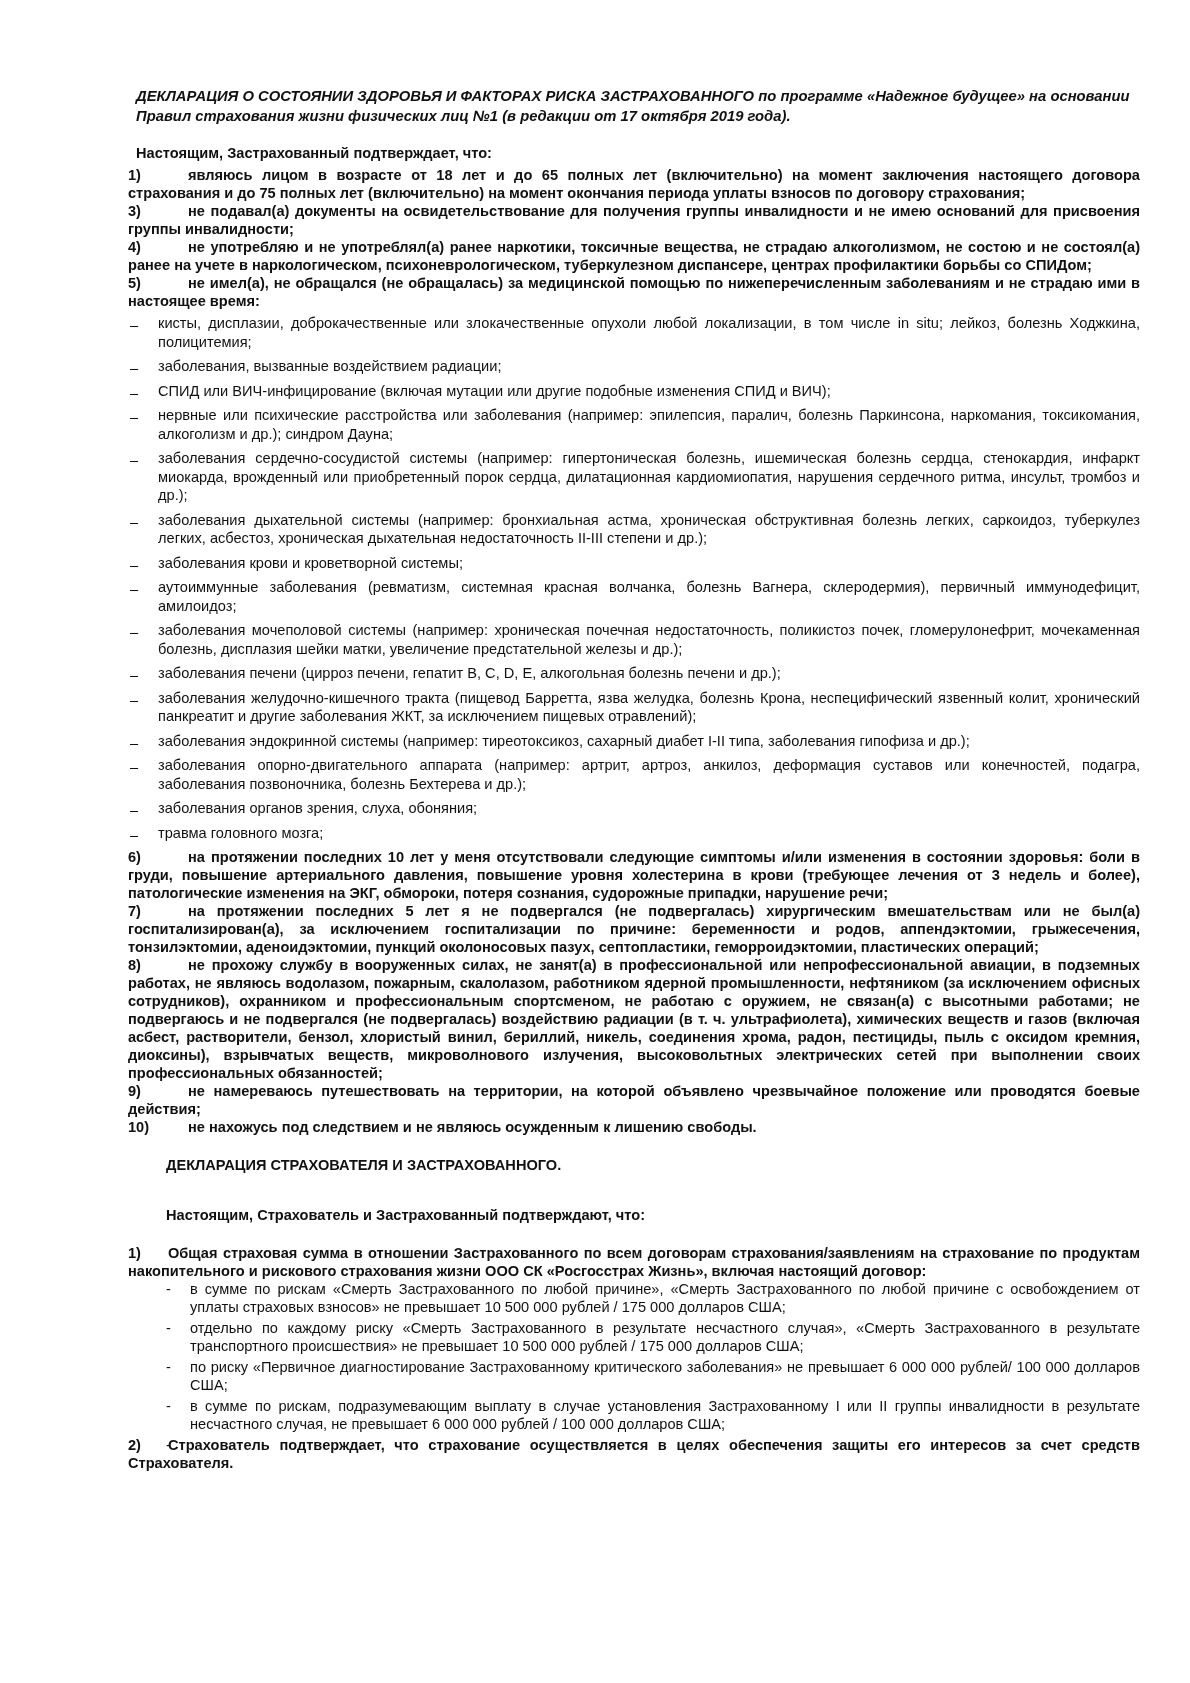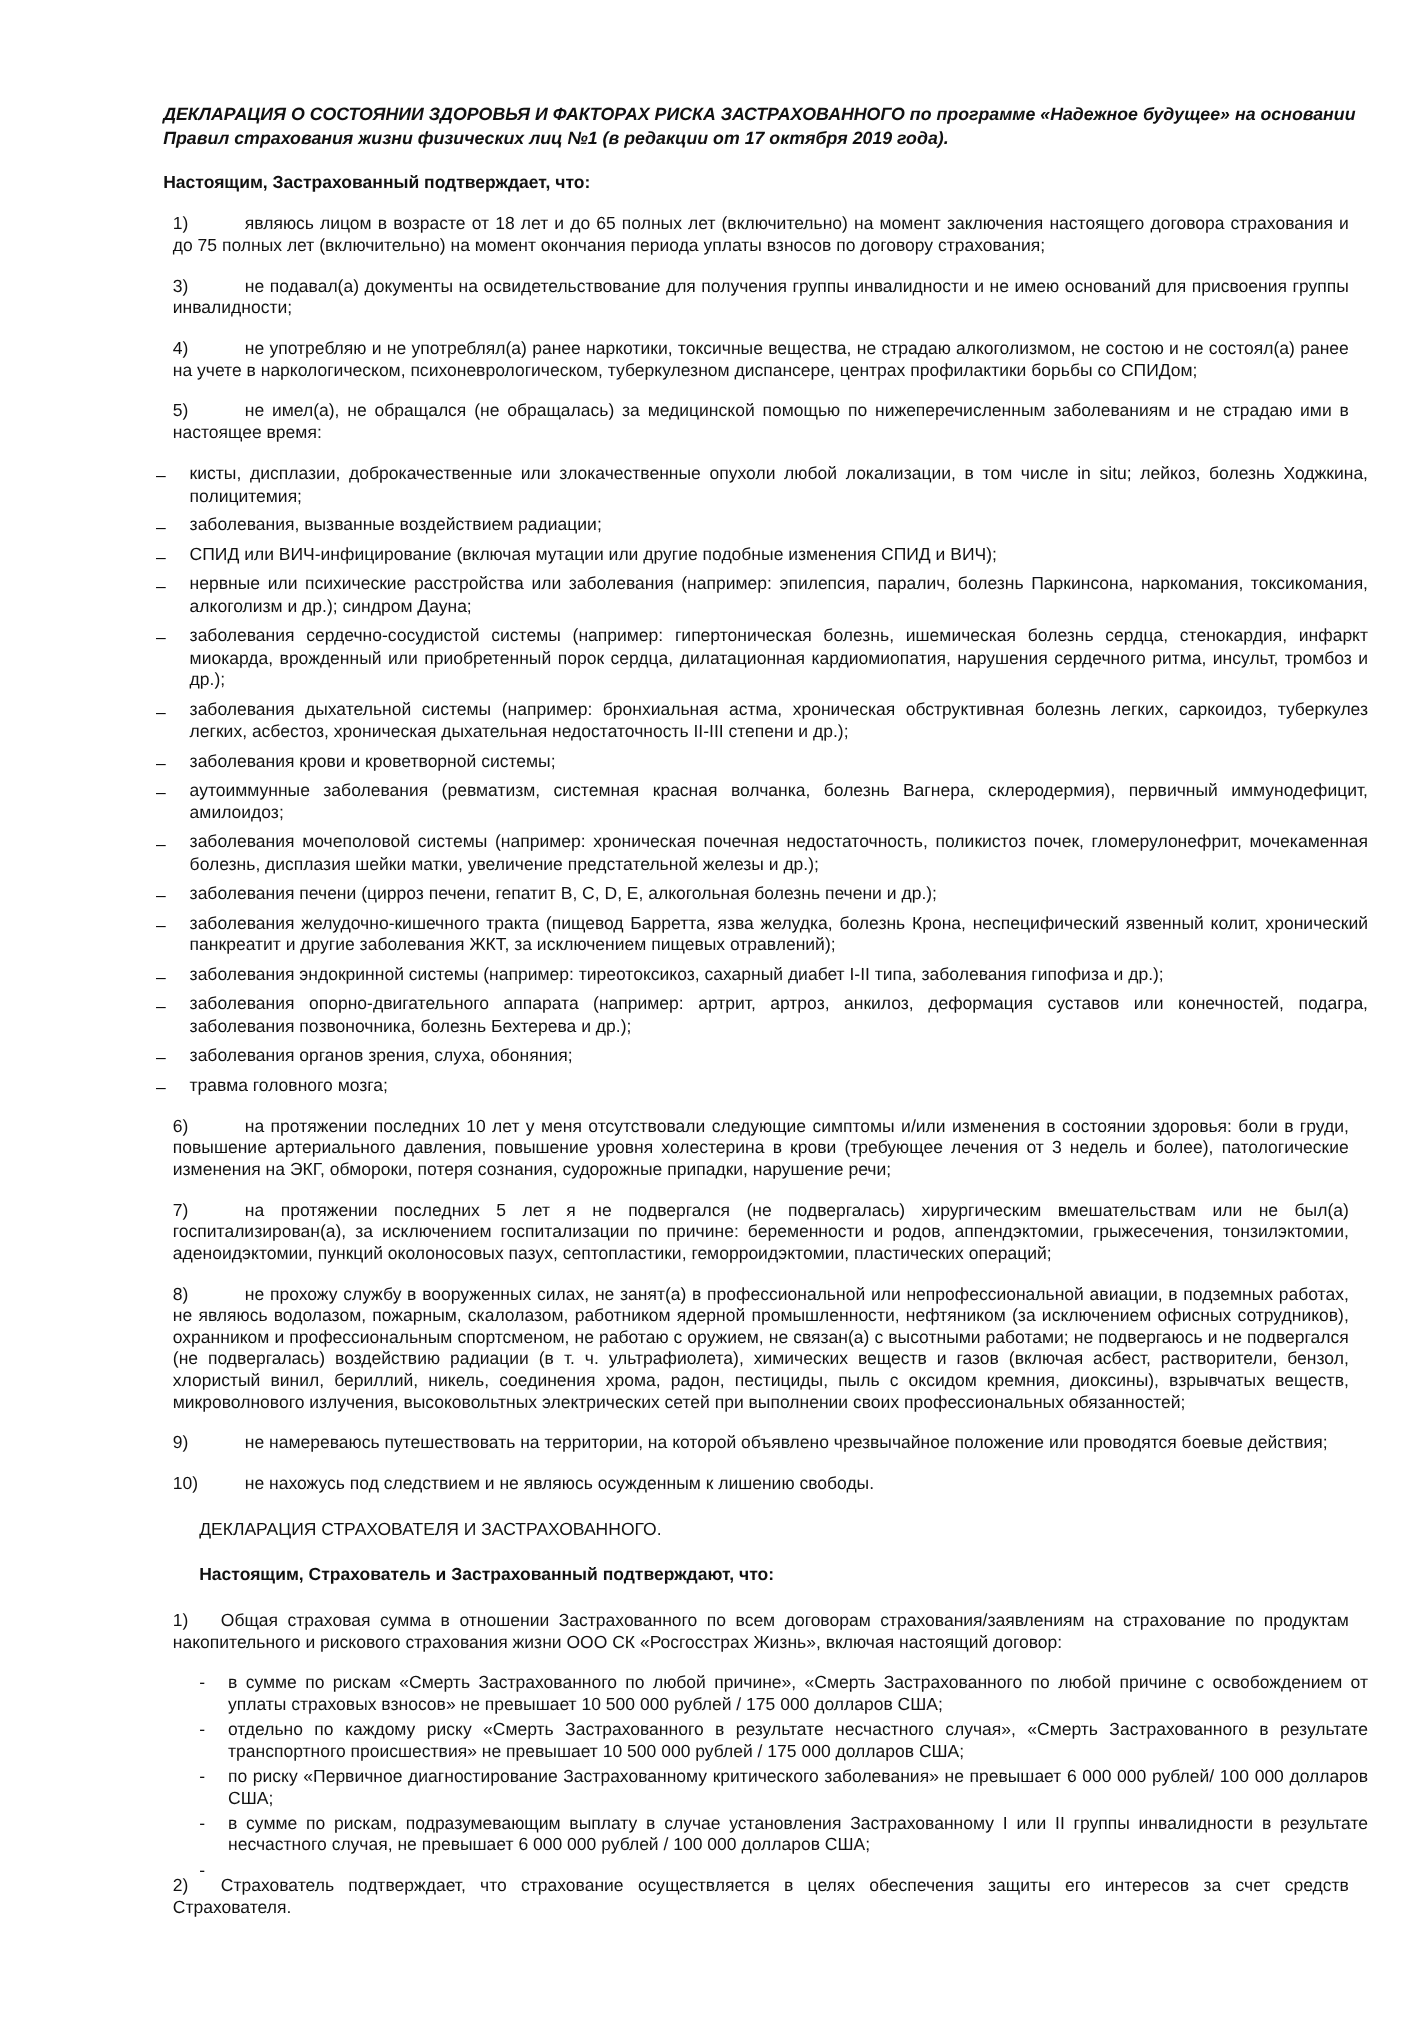--- a/index.html
+++ b/index.html
@@ -1,27 +1,27 @@
 <!DOCTYPE html>
 <html><head>
 <meta charset="utf-8">
 <style>
   html, body { margin: 0; padding: 0; background: #ffffff; }
   body { width: 1190px; height: 1683px; position: relative; overflow: hidden;
          font-family: "Liberation Sans", sans-serif; color: #111; }
   .page { position: absolute; left: 128px; top: 86px; width: 1012px; font-size: 14.6px; line-height: 18px; }
   .title { font-weight: bold; margin: 0 0 0 8px; line-height: 20px; font-size: 14.8px; font-style: italic; }
   .lead { font-weight: bold; margin: 18px 0 4px 8px; }
-  .num-item { text-align: justify; margin: 16px; }
+  .num-item { text-align: justify; margin: 0; font-weight: bold; }
   .num-item .num { display: inline-block; width: 60px; }
   .dash-list { margin: 4px 0 4px 0; padding: 0; list-style: none; }
   .dash-list li { position: relative; padding-left: 30px; text-align: justify; margin: 0 0 6px 0; line-height: 18.5px; }
   .dash-list li .dash { position: absolute; left: 2px; top: 2px; }
-  .sec2-title { font-weight: normal; margin: 20px 0 0 38px; }
-  .sec2-lead { font-weight: bold; margin: 20px 0 0 38px; }
+  .sec2-title { font-weight: bold; margin: 20px 0 0 38px; }
+  .sec2-lead { font-weight: bold; margin: 32px 0 0 38px; }
   .sec2 { margin-top: 20px; }
   .sec2 .num-item .num { width: 40px; }
   .sub-list { margin: 0; padding: 0; list-style: none; }
   .sub-list li { position: relative; padding-left: 62px; text-align: justify; margin: 0 0 3px 0; }
   .sub-list li .dash { position: absolute; left: 38px; top: 0; }
 </style>
 </head>
 <body>
 
 <div class="page">

